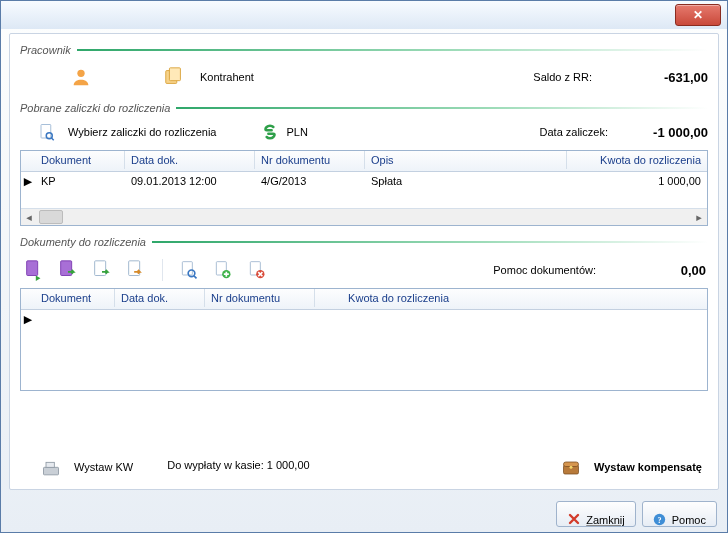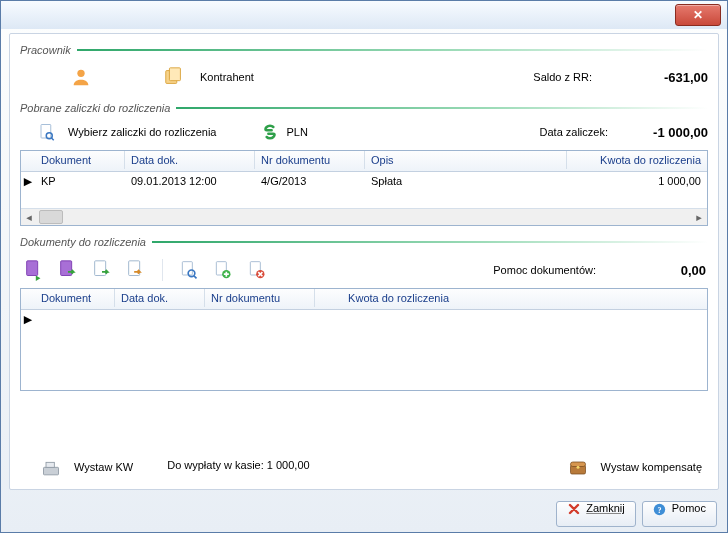--- a/index.html
+++ b/index.html
@@ -27,21 +27,21 @@
 .grow .gc.right{text-align:right}
 .grid .rows{min-height:36px}
 .scroll-strip{height:16px;background:#f0f0f0;border-top:1px solid #d5dfea;display:flex;align-items:center;position:relative}
 .scroll-strip .arrow{width:16px;height:14px;display:flex;align-items:center;justify-content:center;color:#666}
 .scroll-strip .thumb{width:22px;height:12px;background:#d9d9d9;border:1px solid #bcbcbc;margin-left:2px;border-radius:2px}
 .toolbar{display:flex;align-items:center;gap:10px;padding:4px 2px 6px}
 .tico{width:24px;height:24px;display:flex;align-items:center;justify-content:center;cursor:pointer;border-radius:3px}
 .divider{width:1px;height:22px;background:#e0e6ee;margin:0 4px}
 .bottom-actions{display:flex;align-items:flex-start;margin-top:auto;padding:10px 2px 2px}
 .footer{height:36px;display:flex;align-items:center;justify-content:flex-end;gap:6px;padding:0 10px}
-.btn{height:24px;padding:0 10px;background:linear-gradient(to bottom,#fefefe,#e7edf5);border:1px solid #9fb3cc;border-radius:3px;display:inline-flex;align-items:flex-start;gap:5px;font-size:11px;color:#000;cursor:pointer}
+.btn{height:24px;padding:0 10px;background:linear-gradient(to bottom,#fefefe,#e7edf5);border:1px solid #9fb3cc;border-radius:3px;display:inline-flex;align-items:flex-end;gap:5px;font-size:11px;color:#000;cursor:pointer}
 .btn .bi{width:14px;height:14px;display:inline-flex;align-items:center;justify-content:center}
 .rowmark{width:14px;text-align:center;color:#000;font-size:11px}
 </style>
 </head>
 <body>
 
 <div class="window">
 
   <div class="titlebar">
     <div class="closebtn">
@@ -208,21 +208,21 @@
       <span class="linkish" style="cursor:pointer">Wystaw KW</span>
       <span style="margin-left:30px">Do wypłaty w kasie: 1 000,00</span>
       <span style="flex:1"></span>
       <span class="icon" style="margin-right:8px;cursor:pointer">
         <svg width="22" height="18" viewBox="0 0 24 24">
             <rect x="2" y="8" width="20" height="12" rx="2" fill="#b87a3a" stroke="#7a4c1f"></rect>
             <rect x="2" y="4" width="20" height="6" rx="3" fill="#d6964f" stroke="#7a4c1f"></rect>
             <circle cx="12" cy="11" r="2" fill="#f3d56b"></circle>
           </svg>
       </span>
-      <span class="linkish" style="font-weight:normal;cursor:pointer">Wystaw kompensatę</span>
+      <span class="linkish" style="font-weight:bold;cursor:pointer">Wystaw kompensatę</span>
     </div>
 
   </div>
 
   <div class="footer">
     <div class="btn">
       <span class="bi">
         <svg width="12" height="12" viewBox="0 0 12 12">
             <path d="M2 2l8 8M10 2l-8 8" stroke="#d23b2a" stroke-width="2.4" stroke-linecap="round"></path>
           </svg>

